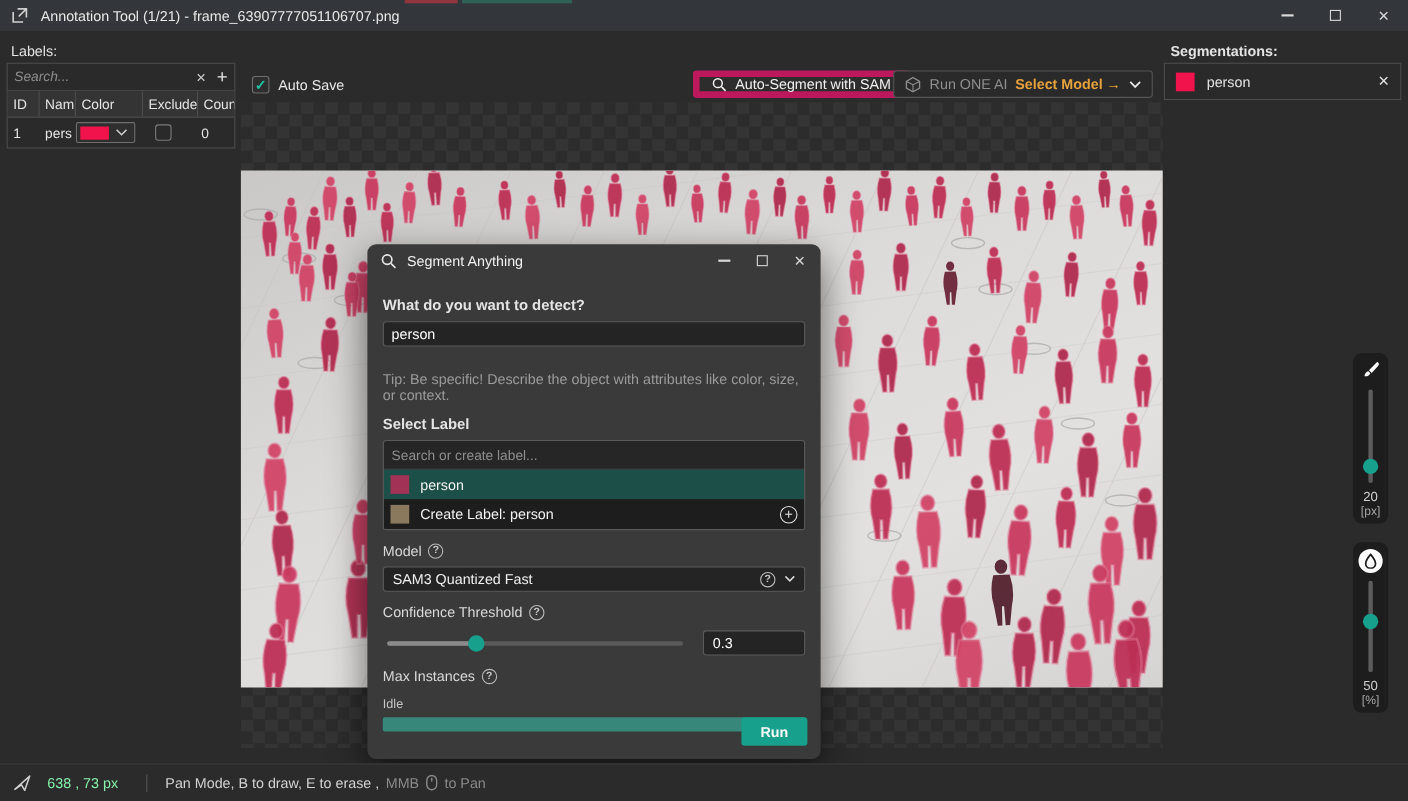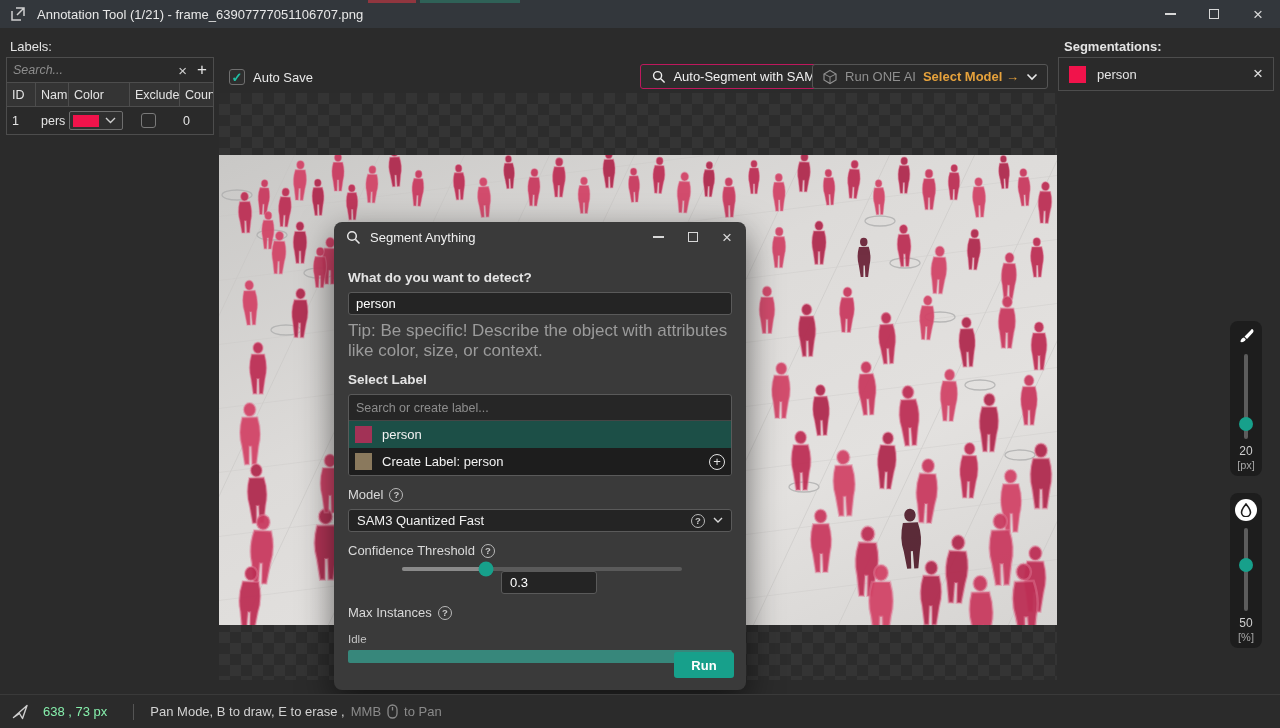--- a/index.html
+++ b/index.html
@@ -34,21 +34,21 @@
   .color-dd { width:54px; height:19px; border:1px solid #6e6e6e; border-radius:2px; display:flex; align-items:center; padding:0 3px!important; background:#2f2f2f; }
   .color-dd .sw { width:26px; height:12px; background:#f1134b; }
   .color-dd svg { margin-left:6px; }
   .lp-checkbox { width:15px; height:15px; border:1px solid #7a7a7a; border-radius:3px; background:#2a2a2a; margin-left:18px; }
 
   
   .topbar { position:absolute; left:219px; top:62px; width:838px; height:30px; display:flex; align-items:center; }
   .autosave { display:flex; align-items:center; margin-left:10px; }
   .as-box { width:16px; height:16px; border:1px solid #6f6f6f; border-radius:3px; background:#2e2e2e; color:#1fbfa4; font-size:13px; font-weight:bold; display:flex; align-items:center; justify-content:center; line-height:1; }
   .autosave span.lbl { margin-left:8px; color:#e8e8e8; }
-  .seg-btn { position:absolute; right:230px; top:2px; height:25px; display:flex; align-items:center; gap:7px; padding:0 11px; background:#2d2d2d; border:1px solid #be185d; border-radius:3px; color:#f0f0f0; }
+  .seg-btn { position:absolute; right:230px; top:2px; height:25px; display:flex; align-items:center; gap:7px; padding:0 11px; background:#2d2d2d; border:6px solid #be185d; border-radius:3px; color:#f0f0f0; }
   .oneai-group { position:absolute; right:9px; top:2px; height:25px; display:flex; align-items:center; gap:7px; padding:0 9px; background:#2a2a2a; border:1px solid #555; border-radius:3px; }
   .oneai-label { color:#8f8f8f; }
   .select-model { color:#e6a23c; font-weight:bold; }
 
   
   .seg-heading { position:absolute; left:1064px; top:39px; font-weight:bold; font-size:13px; }
   .seg-panel { position:absolute; left:1058px; top:57px; width:216px; border:1px solid #4d4d4d; background:#2a2a2a; }
   .seg-row { display:flex; align-items:center; height:32px; padding:0 10px; }
   .seg-row .sw { width:17px; height:17px; background:#f1134b; }
   .seg-row .lbl { margin-left:11px; flex:1; }
@@ -77,36 +77,36 @@
   .vs-icon-circle { width:22px; height:22px; border-radius:50%; background:#fff; display:flex; align-items:center; justify-content:center; }
 
   
   .dialog { position:absolute; left:334px; top:222px; width:412px; height:468px; background:#3a3a3a; border-radius:8px; box-shadow:0 12px 34px rgba(0,0,0,.55); }
   .dlg-title { display:flex; align-items:center; height:30px; padding:0 12px; }
   .dlg-title .t { margin-left:9px; font-size:13px; color:#f0f0f0; flex:1; }
   .dlg-ctl { display:flex; align-items:center; gap:24px; margin-right:2px; color:#d8d8d8; }
   .dlg-body { padding:12px 14px 0; }
   .q-label { font-weight:bold; font-size:13.5px; margin-top:6px; }
   .txt-input { margin-top:7px; width:384px; height:23px; background:#242424; border:1px solid #5a5a5a; border-radius:3px; display:flex; align-items:center; padding:0 7px; color:#fff; }
-  .tip { margin-top:6px; font-size:17px; color:#9b9b9b; }
+  .tip { margin-top:22px; font-size:13px; color:#9b9b9b; }
   .sl-heading { font-weight:bold; font-size:13.5px; margin-top:11px; }
   .label-box { margin-top:7px; width:384px; border:1px solid #5a5a5a; border-radius:3px; background:#262626; overflow:hidden; }
   .label-search { height:26px; display:flex; align-items:center; padding:0 7px; color:#8d8d8d; border-bottom:1px solid #454545; font-size:12.5px; }
   .label-opt { height:27px; display:flex; align-items:center; padding:0 6px; background:#1d1d1d; }
   .label-opt.sel { background:#1c4f47; }
   .label-opt .sw { width:17px; height:17px; }
   .sw-person { background:#a23256; }
   .sw-create { background:#8a795d; }
   .label-opt .lbl { margin-left:10px; flex:1; color:#f2f2f2; }
   .plus-circle { width:16px; height:16px; border:1.4px solid #e2e2e2; border-radius:50%; color:#e2e2e2; font-size:13px; line-height:13px; text-align:center; }
   .fld-label { display:flex; align-items:center; gap:6px; margin-top:11px; color:#d9d9d9; }
   .q-circle { width:14px; height:14px; border:1.2px solid #b9b9b9; border-radius:50%; color:#c9c9c9; font-size:9.5px; font-weight:bold; display:inline-flex; align-items:center; justify-content:center; }
   .model-select { margin-top:7px; width:384px; height:23px; background:#242424; border:1px solid #5a5a5a; border-radius:3px; display:flex; align-items:center; padding:0 8px; color:#f0f0f0; }
   .model-select .grow { flex:1; }
-  .slider-row { margin-top:9px; display:flex; align-items:center;flex-direction:column; }
+  .slider-row { margin-top:9px; display:flex; align-items:center; }
   .h-track { position:relative; height:4px; border-radius:2px; background:#5a5a5a; width:280px; margin-left:4px; }
   .h-fill { position:absolute; left:0; top:0; bottom:0; background:#8a8a8a; border-radius:2px; }
   .h-knob { position:absolute; top:50%; transform:translate(-50%,-50%); width:15px; height:15px; border-radius:50%; background:#17a08b; }
   .val-box { margin-left:18px; width:96px; height:23px; background:#242424; border:1px solid #5a5a5a; border-radius:3px; display:flex; align-items:center; padding:0 8px; color:#fff; }
   .val-box.focused { border:1.5px solid #b7b7b7; height:25px; }
   .idle-lbl { margin-top:13px; font-size:11.5px; color:#c4c4c4; }
   .progress { margin-top:5px; width:384px; height:13px; border-radius:2px; background:#37877b; }
   .run-btn { position:absolute; right:12px; bottom:12px; width:60px; height:26px; background:#17a08b; border-radius:3px; color:#fff; display:flex; align-items:center; justify-content:center; font-weight:bold; font-size:13px; }
 
   

